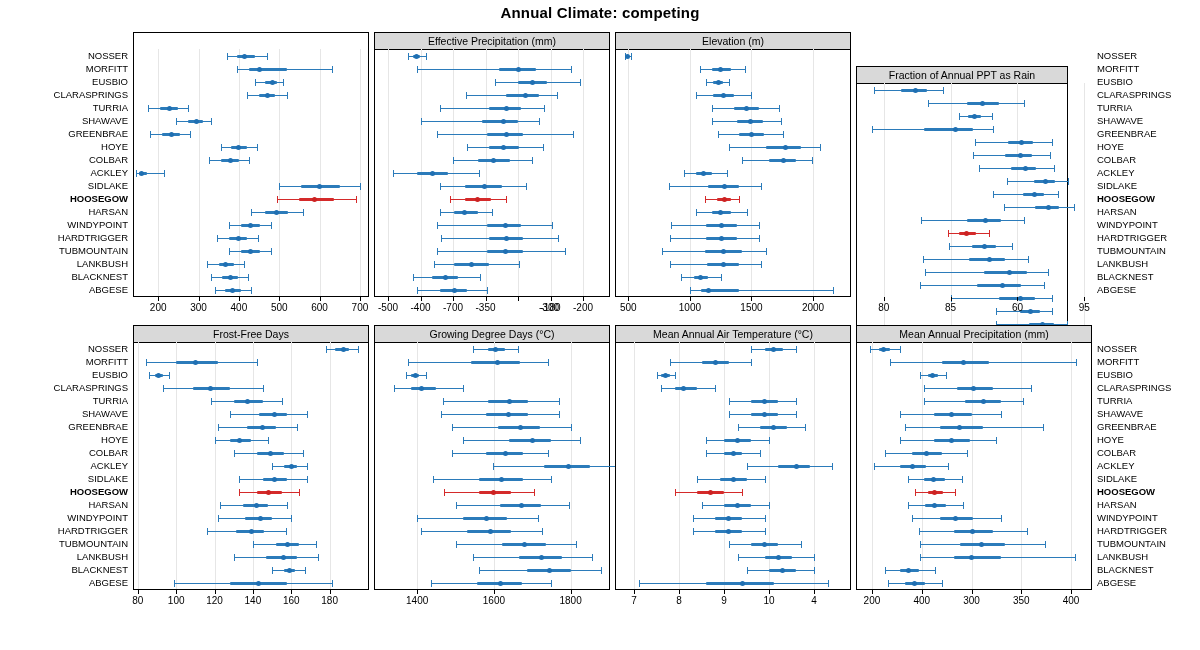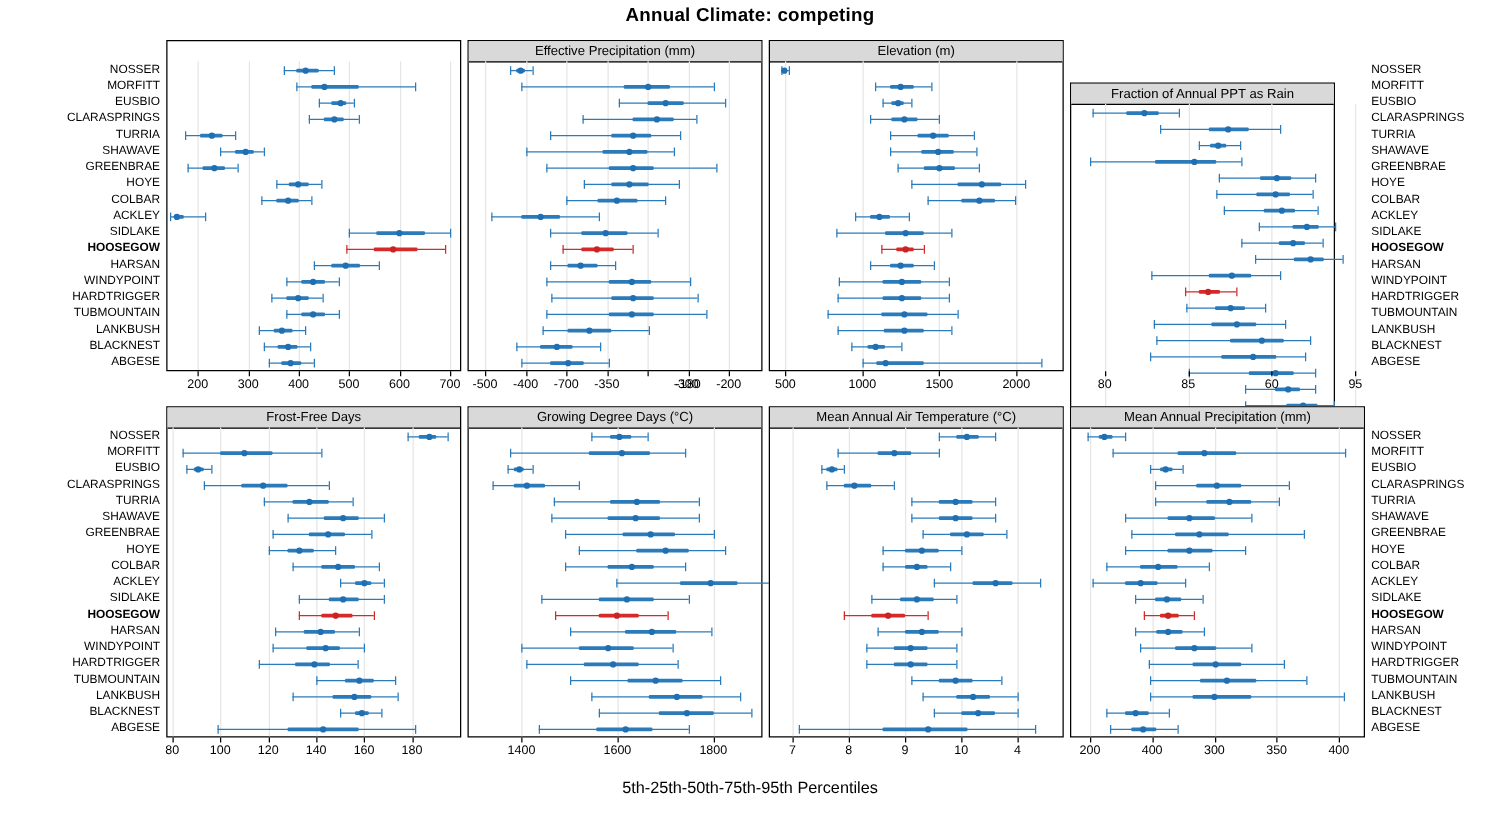--- a/index.html
+++ b/index.html
@@ -60,21 +60,20 @@
   .xtick{
     position:absolute;font-size:10px;text-align:center;width:40px;margin-left:-20px;
   }
   .tickmark{position:absolute;width:1px;height:4px;background:#000;}
 </style>
 </head>
 <body>
 
 <div id="root">
   <div class="title">Annual Climate: competing</div>
-  <div class="footer" id="footer" style="top:622px;">5th-25th-50th-75th-95th Percentiles</div>
 <div class="panel" style="left: 133px; top: 32px; width: 236px; height: 265px;">
       <div class="plotarea">
         <div class="vgrid" style="left: 24.2069px;"></div>
         <div class="vgrid" style="left: 64.5517px;"></div>
         <div class="vgrid" style="left: 104.897px;"></div>
         <div class="vgrid" style="left: 145.241px;"></div>
         <div class="vgrid" style="left: 185.586px;"></div>
         <div class="vgrid" style="left: 225.931px;"></div>
         <div class="row" style="top: 6.5px;">
           <div class="whisk" style="left: 92.7931px; width: 40.3448px;"></div>

